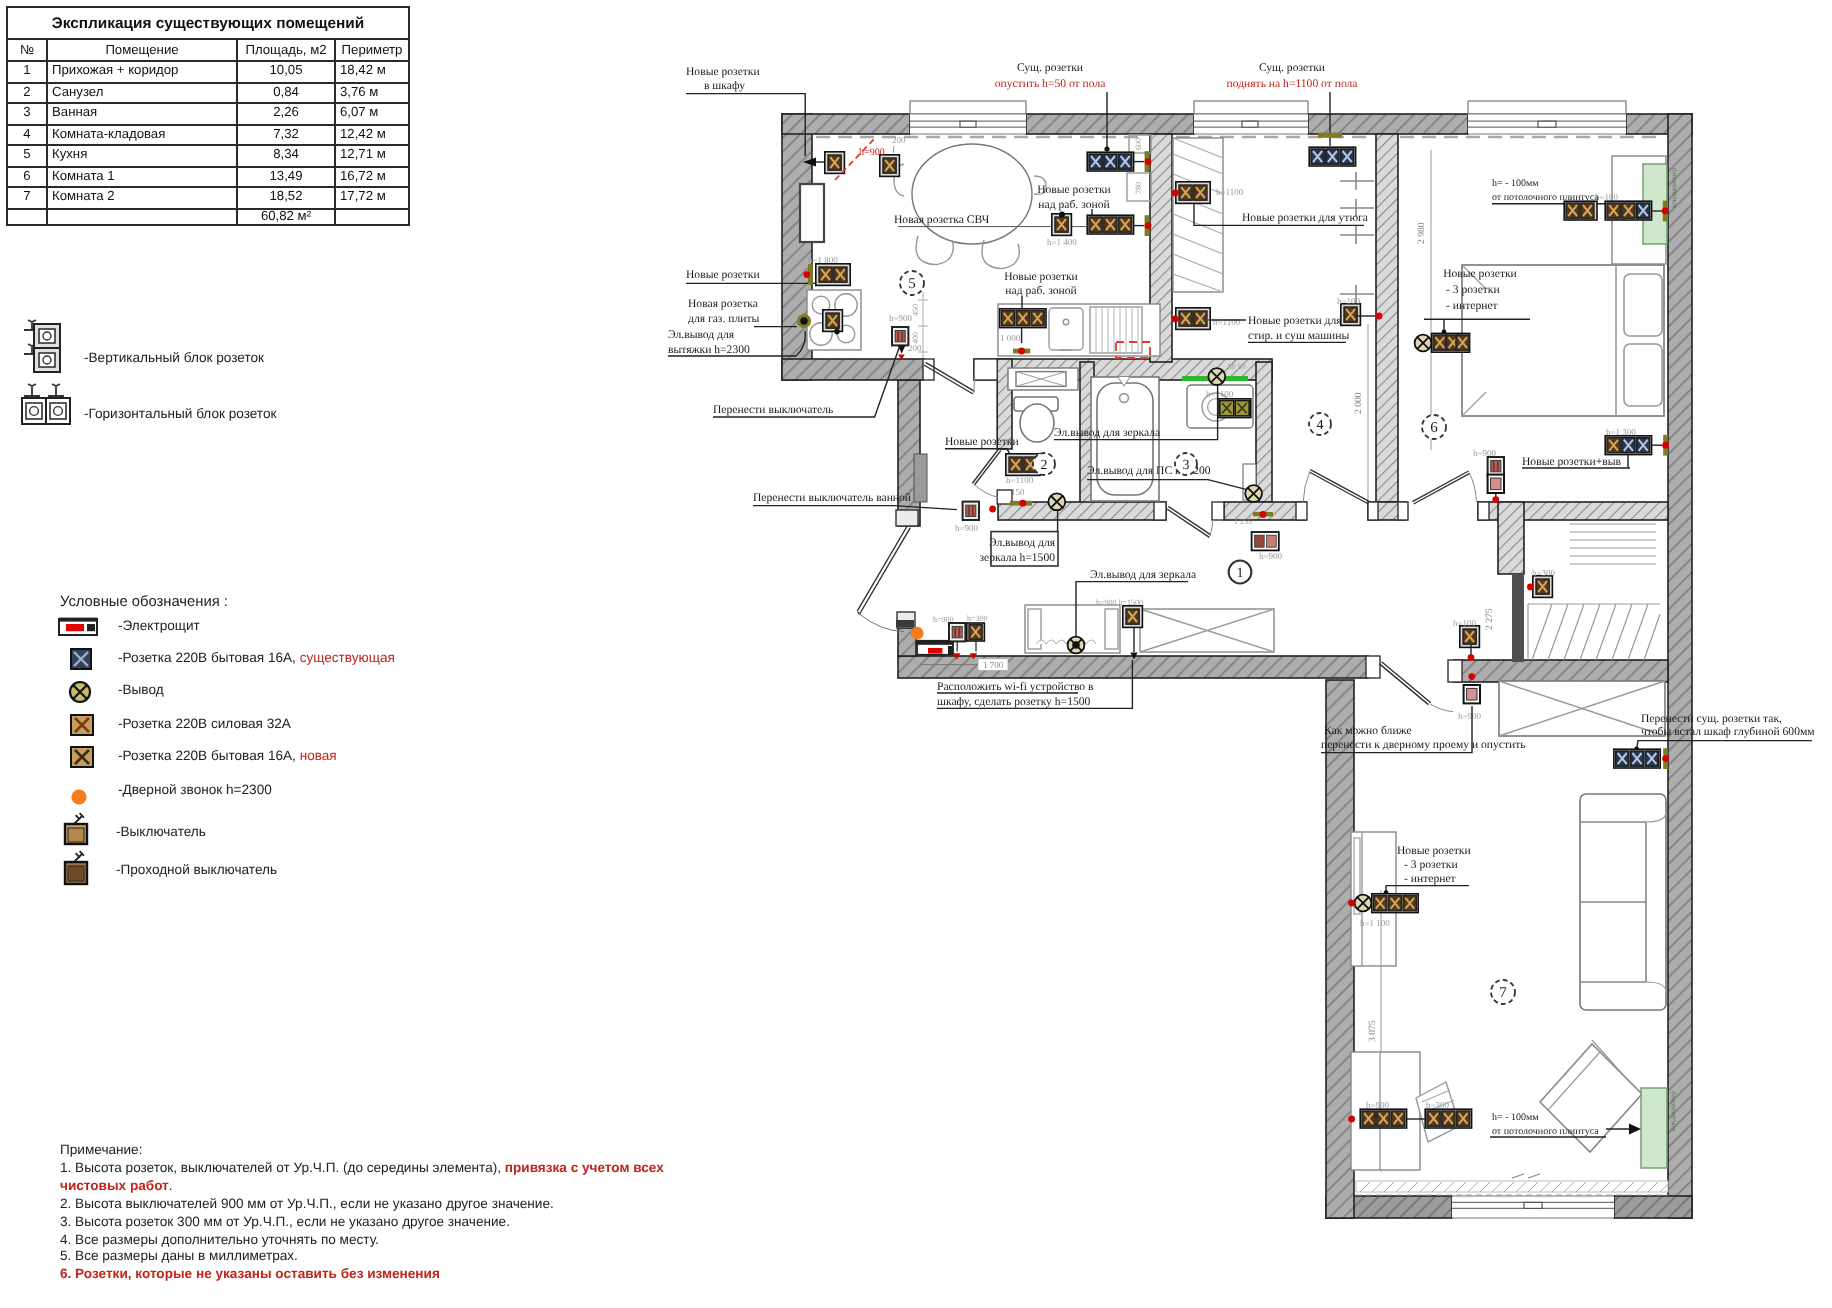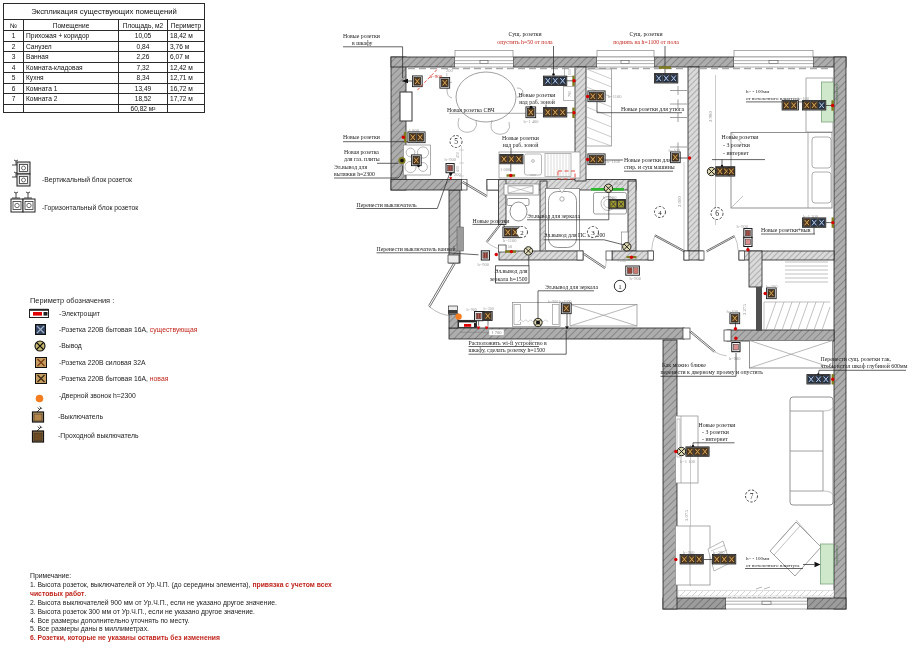--- a/index.html
+++ b/index.html
@@ -18,21 +18,21 @@
 
 <table id="rooms">
 <colgroup>
         <col style="width:20px">
         <col style="width:95px">
         <col style="width:49px">
         <col style="width:37px">
       </colgroup>
 <tbody>
         <tr>
-          <th colspan="4" style="height:15px;font-size:7.7px;font-weight:normal">Экспликация существующих помещений</th>
+          <th colspan="4" style="height:15px;font-size:7.7px;font-weight:bold">Экспликация существующих помещений</th>
         </tr>
 <tr>
           <td style="height:10px;text-align:center">№</td>
           <td style="text-align:center">Помещение</td>
           <td style="text-align:center">Площадь, м2</td>
           <td style="text-align:center">Периметр</td>
         </tr>
 <tr>
           <td style="height:9.5px;text-align:center">1</td>
           <td>Прихожая + коридор</td>
@@ -101,21 +101,21 @@
 <path d="M15,9 h8 M19,4 v5 M17,3 l2,1 M21,3 l-2,1" stroke="#333" stroke-width="0.9" fill="none"></path>
 <rect x="2" y="10" width="12" height="13" fill="#fff" stroke="#222" stroke-width="1"></rect>
 <rect x="4" y="12.5" width="8" height="8" fill="#fff" stroke="#333" stroke-width="0.8"></rect>
       <circle cx="8" cy="16.5" r="2.2" fill="none" stroke="#333" stroke-width="0.7"></circle>
 <rect x="14" y="10" width="12" height="13" fill="#fff" stroke="#222" stroke-width="1"></rect>
 <rect x="16" y="12.5" width="8" height="8" fill="#fff" stroke="#333" stroke-width="0.8"></rect>
       <circle cx="20" cy="16.5" r="2.2" fill="none" stroke="#333" stroke-width="0.7"></circle>
 </svg>
 <div class="abs lg" style="left:42px;top:204px">-Горизонтальный блок розеток</div>
 
-<div class="abs" style="left:30px;top:296px;font-size:7.4px;color:#222">Периметр обозначения :</div>
+<div class="abs" style="left:30px;top:296px;font-size:7.4px;color:#222">Условные обозначения :</div>
 
 <svg class="abs" style="left:29px;top:308px" width="20" height="10" viewBox="0 0 20 10">
 <rect x="0.5" y="1.5" width="19" height="8" fill="#fff" stroke="#222" stroke-width="1"></rect>
 <rect x="0.5" y="0.8" width="19" height="2" fill="#222"></rect>
 <rect x="4" y="4" width="9" height="3.6" fill="#e00000"></rect>
 <rect x="14.5" y="4" width="4" height="3.6" fill="#222"></rect>
 </svg>
 <div class="abs lg" style="left:59px;top:310px">-Электрощит</div>
 
 <svg class="abs" style="left:35px;top:324px" width="11" height="11" viewBox="0 0 11 11">

